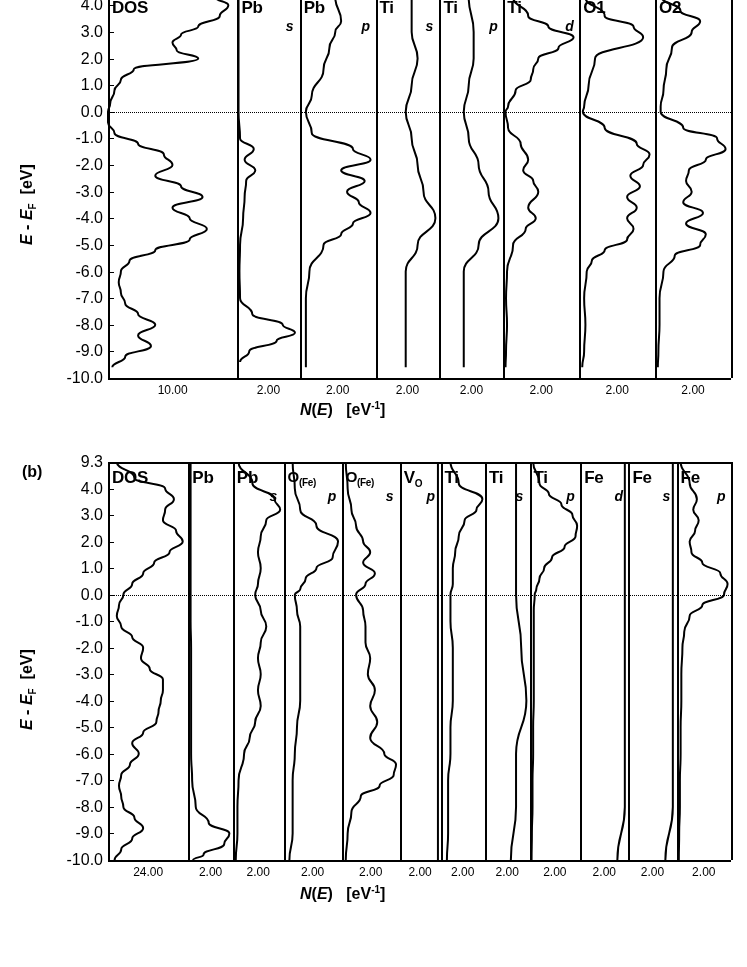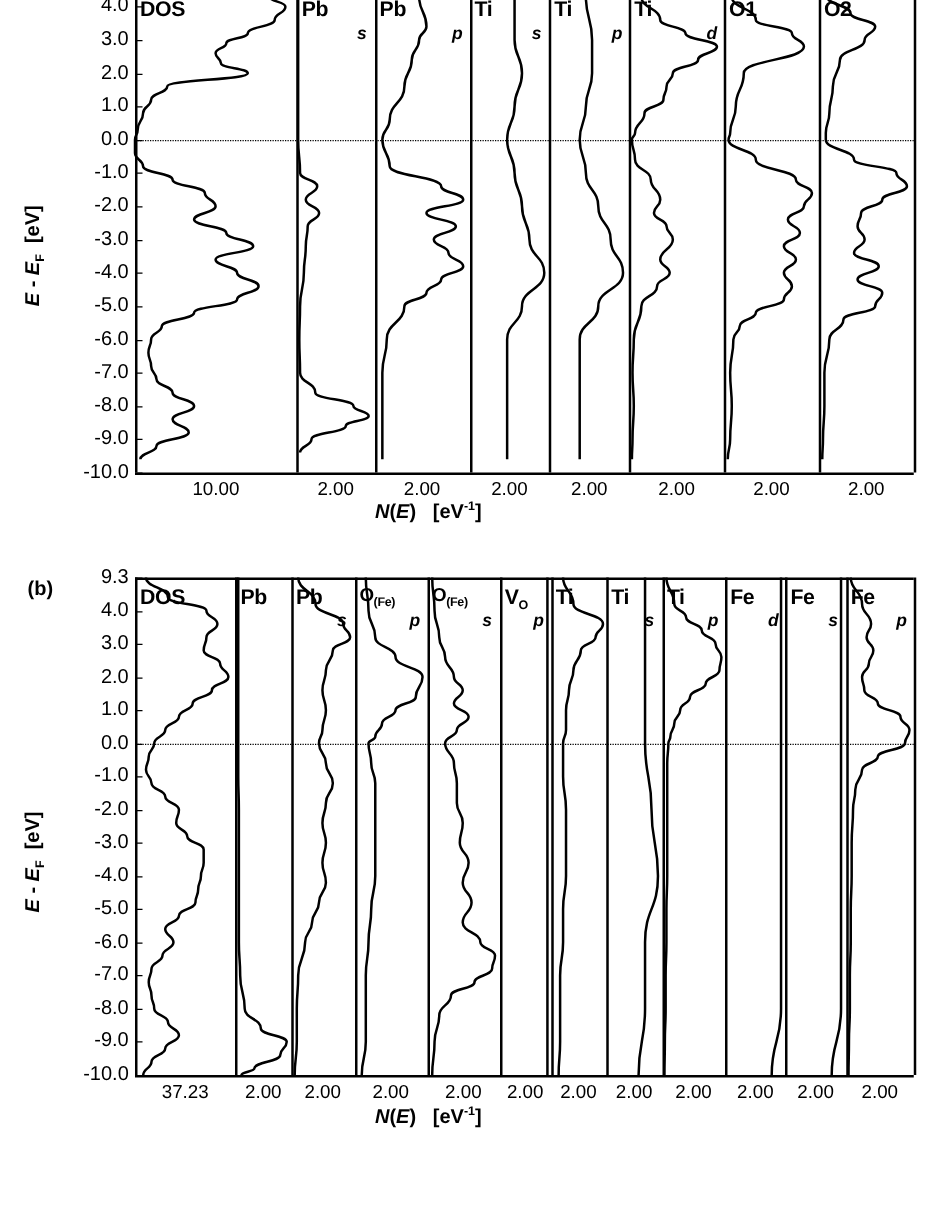--- a/index.html
+++ b/index.html
@@ -11,21 +11,21 @@
   .baseline{position:absolute;left:0;right:0;border-top:2px solid #000;}
   .fermi{position:absolute;left:0;right:0;border-top:1.5px dotted #000;}
   .ylab{position:absolute;right:0;transform:translateY(-50%);white-space:nowrap;}
   .tick{position:absolute;border-top:1.6px solid #000;width:6px;left:0;}
 
   .collabel{position:absolute;font-size:17px;font-weight:600;letter-spacing:-0.3px;white-space:nowrap;}
   .collabel.small{font-size:15px;}
   .orb{position:absolute;font-size:14px;font-style:italic;font-weight:600;}
   .sub{font-size:10px;vertical-align:sub;}
 
-  .xnum{position:absolute;font-size:15px;text-align:left;transform:translateX(-50%);white-space:nowrap;}
+  .xnum{position:absolute;font-size:12px;text-align:left;transform:translateX(-50%);white-space:nowrap;}
 
   .axistitle{position:absolute;font-size:16px;font-weight:bold;white-space:nowrap;}
   .axistitle .it{font-style:italic;}
   .axistitle .sup{font-size:10px;vertical-align:super;}
 
   .ytitle{position:absolute;font-size:16px;font-weight:bold;white-space:nowrap;
           transform-origin:0 0;transform:rotate(-90deg);}
   .ytitle .it{font-style:italic;}
   .ytitle .sb{font-size:10px;vertical-align:sub;}
 
@@ -159,21 +159,21 @@
     <div class="ylab" style="left:43px;width:60px;text-align:right;top:860px;position:absolute;">-10.0</div>
     <div class="tick" style="position:absolute;left:108px;top:860px;width:6px;"></div>
     <div class="ytitle" style="left:18px;top:730px;"><span class="it">E</span> - <span class="it">E</span><span class="sb">F</span>&nbsp; [eV]</div>
     <div class="panellabel" style="left:22px;top:463px;">(b)</div>
     <div class="axistitle" style="left:300px;top:884px;"><span class="it">N</span>(<span class="it">E</span>)&nbsp;&nbsp; [eV<span class="sup">-1</span>]</div>
     <div class="col colfirst" style="position:absolute;left:108px;top:462px;height:398px;border-left:2px solid #000;"></div>
     <svg width="80.34722222222223" height="398" style="position:absolute;left:108px;top:462px;overflow:visible;">
       <path d="M 8.79 0.00 C 8.79 7.96, 26.37 7.96, 26.37 15.92 C 26.37 21.23, 57.14 21.23, 57.14 26.53 C 57.14 31.84, 65.93 31.84, 65.93 37.15 C 65.93 42.45, 57.14 42.45, 57.14 47.76 C 57.14 53.07, 54.94 53.07, 54.94 58.37 C 54.94 63.68, 68.13 63.68, 68.13 68.99 C 68.13 74.29, 74.72 74.29, 74.72 79.60 C 74.72 84.91, 61.54 84.91, 61.54 90.21 C 61.54 95.52, 46.15 95.52, 46.15 100.83 C 46.15 106.13, 35.16 106.13, 35.16 111.44 C 35.16 116.75, 24.18 116.75, 24.18 122.05 C 24.18 127.36, 15.38 127.36, 15.38 132.67 C 15.38 137.97, 10.99 137.97, 10.99 143.28 C 10.99 148.59, 8.79 148.59, 8.79 153.89 C 8.79 159.20, 13.19 159.20, 13.19 164.51 C 13.19 169.81, 24.18 169.81, 24.18 175.12 C 24.18 180.43, 35.16 180.43, 35.16 185.73 C 35.16 191.04, 32.97 191.04, 32.97 196.35 C 32.97 201.65, 41.76 201.65, 41.76 206.96 C 41.76 212.27, 54.94 212.27, 54.94 217.57 C 54.94 222.88, 54.94 222.88, 54.94 228.19 C 54.94 233.49, 52.75 233.49, 52.75 238.80 C 52.75 244.11, 50.55 244.11, 50.55 249.41 C 50.55 254.72, 48.35 254.72, 48.35 260.03 C 48.35 265.33, 35.16 265.33, 35.16 270.64 C 35.16 275.95, 24.18 275.95, 24.18 281.25 C 24.18 286.56, 30.77 286.56, 30.77 291.87 C 30.77 297.17, 21.98 297.17, 21.98 302.48 C 21.98 307.79, 13.19 307.79, 13.19 313.09 C 13.19 318.40, 10.99 318.40, 10.99 323.71 C 10.99 329.01, 13.19 329.01, 13.19 334.32 C 13.19 339.63, 15.38 339.63, 15.38 344.93 C 15.38 350.24, 26.37 350.24, 26.37 355.55 C 26.37 360.85, 35.16 360.85, 35.16 366.16 C 35.16 371.47, 24.18 371.47, 24.18 376.77 C 24.18 382.08, 13.19 382.08, 13.19 387.39 C 13.19 392.69, 6.59 392.69, 6.59 398.00" fill="none" stroke="#000" stroke-width="2" stroke-linejoin="round"></path>
     </svg>
     <div class="collabel" style="left:112px;top:468px;">DOS</div>
-    <div class="xnum" style="left:148.17361111111111px;top:865px;">37.23</div>
+    <div class="xnum" style="left:148.17361111111111px;top:865px;">24.00</div>
     <div class="col" style="position:absolute;left:188.34722222222223px;top:462px;height:398px;border-left:2px solid #000;"></div>
     <svg width="44.5" height="398" style="position:absolute;left:188.34722222222223px;top:462px;overflow:visible;">
       <path d="M 2.59 0.00 C 2.59 26.53, 2.59 26.53, 2.59 53.07 C 2.59 79.60, 2.59 79.60, 2.59 106.13 C 2.59 119.40, 2.59 119.40, 2.59 132.67 C 2.59 145.93, 2.59 145.93, 2.59 159.20 C 2.59 172.47, 3.10 172.47, 3.10 185.73 C 3.10 199.00, 3.10 199.00, 3.10 212.27 C 3.10 225.53, 3.10 225.53, 3.10 238.80 C 3.10 252.07, 3.10 252.07, 3.10 265.33 C 3.10 278.60, 3.10 278.60, 3.10 291.87 C 3.10 305.13, 4.14 305.13, 4.14 318.40 C 4.14 331.67, 7.76 331.67, 7.76 344.93 C 7.76 352.89, 20.69 352.89, 20.69 360.85 C 20.69 366.16, 41.39 366.16, 41.39 371.47 C 41.39 376.77, 36.21 376.77, 36.21 382.08 C 36.21 387.39, 15.52 387.39, 15.52 392.69 C 15.52 395.35, 5.17 395.35, 5.17 398.00" fill="none" stroke="#000" stroke-width="2" stroke-linejoin="round"></path>
     </svg>
     <div class="collabel" style="left:192.34722222222223px;top:468px;">Pb</div>
     <div class="xnum" style="left:210.59722222222223px;top:865px;">2.00</div>
     <div class="col" style="position:absolute;left:232.84722222222223px;top:462px;height:398px;border-left:2px solid #000;"></div>
     <svg width="50.68055555555555" height="398" style="position:absolute;left:232.84722222222223px;top:462px;overflow:visible;">
       <path d="M 5.55 0.00 C 5.55 10.61, 19.41 10.61, 19.41 21.23 C 19.41 29.19, 41.59 29.19, 41.59 37.15 C 41.59 42.45, 47.13 42.45, 47.13 47.76 C 47.13 53.07, 33.27 53.07, 33.27 58.37 C 33.27 66.33, 27.73 66.33, 27.73 74.29 C 27.73 82.25, 24.95 82.25, 24.95 90.21 C 24.95 98.17, 27.73 98.17, 27.73 106.13 C 27.73 114.09, 24.95 114.09, 24.95 122.05 C 24.95 127.36, 22.18 127.36, 22.18 132.67 C 22.18 140.63, 27.73 140.63, 27.73 148.59 C 27.73 156.55, 33.27 156.55, 33.27 164.51 C 33.27 172.47, 27.73 172.47, 27.73 180.43 C 27.73 188.39, 24.95 188.39, 24.95 196.35 C 24.95 204.31, 27.73 204.31, 27.73 212.27 C 27.73 220.23, 24.95 220.23, 24.95 228.19 C 24.95 236.15, 27.73 236.15, 27.73 244.11 C 27.73 252.07, 22.18 252.07, 22.18 260.03 C 22.18 267.99, 16.64 267.99, 16.64 275.95 C 16.64 283.91, 11.09 283.91, 11.09 291.87 C 11.09 305.13, 5.55 305.13, 5.55 318.40 C 5.55 331.67, 4.44 331.67, 4.44 344.93 C 4.44 358.20, 4.44 358.20, 4.44 371.47 C 4.44 384.73, 2.77 384.73, 2.77 398.00" fill="none" stroke="#000" stroke-width="2" stroke-linejoin="round"></path>
     </svg>

